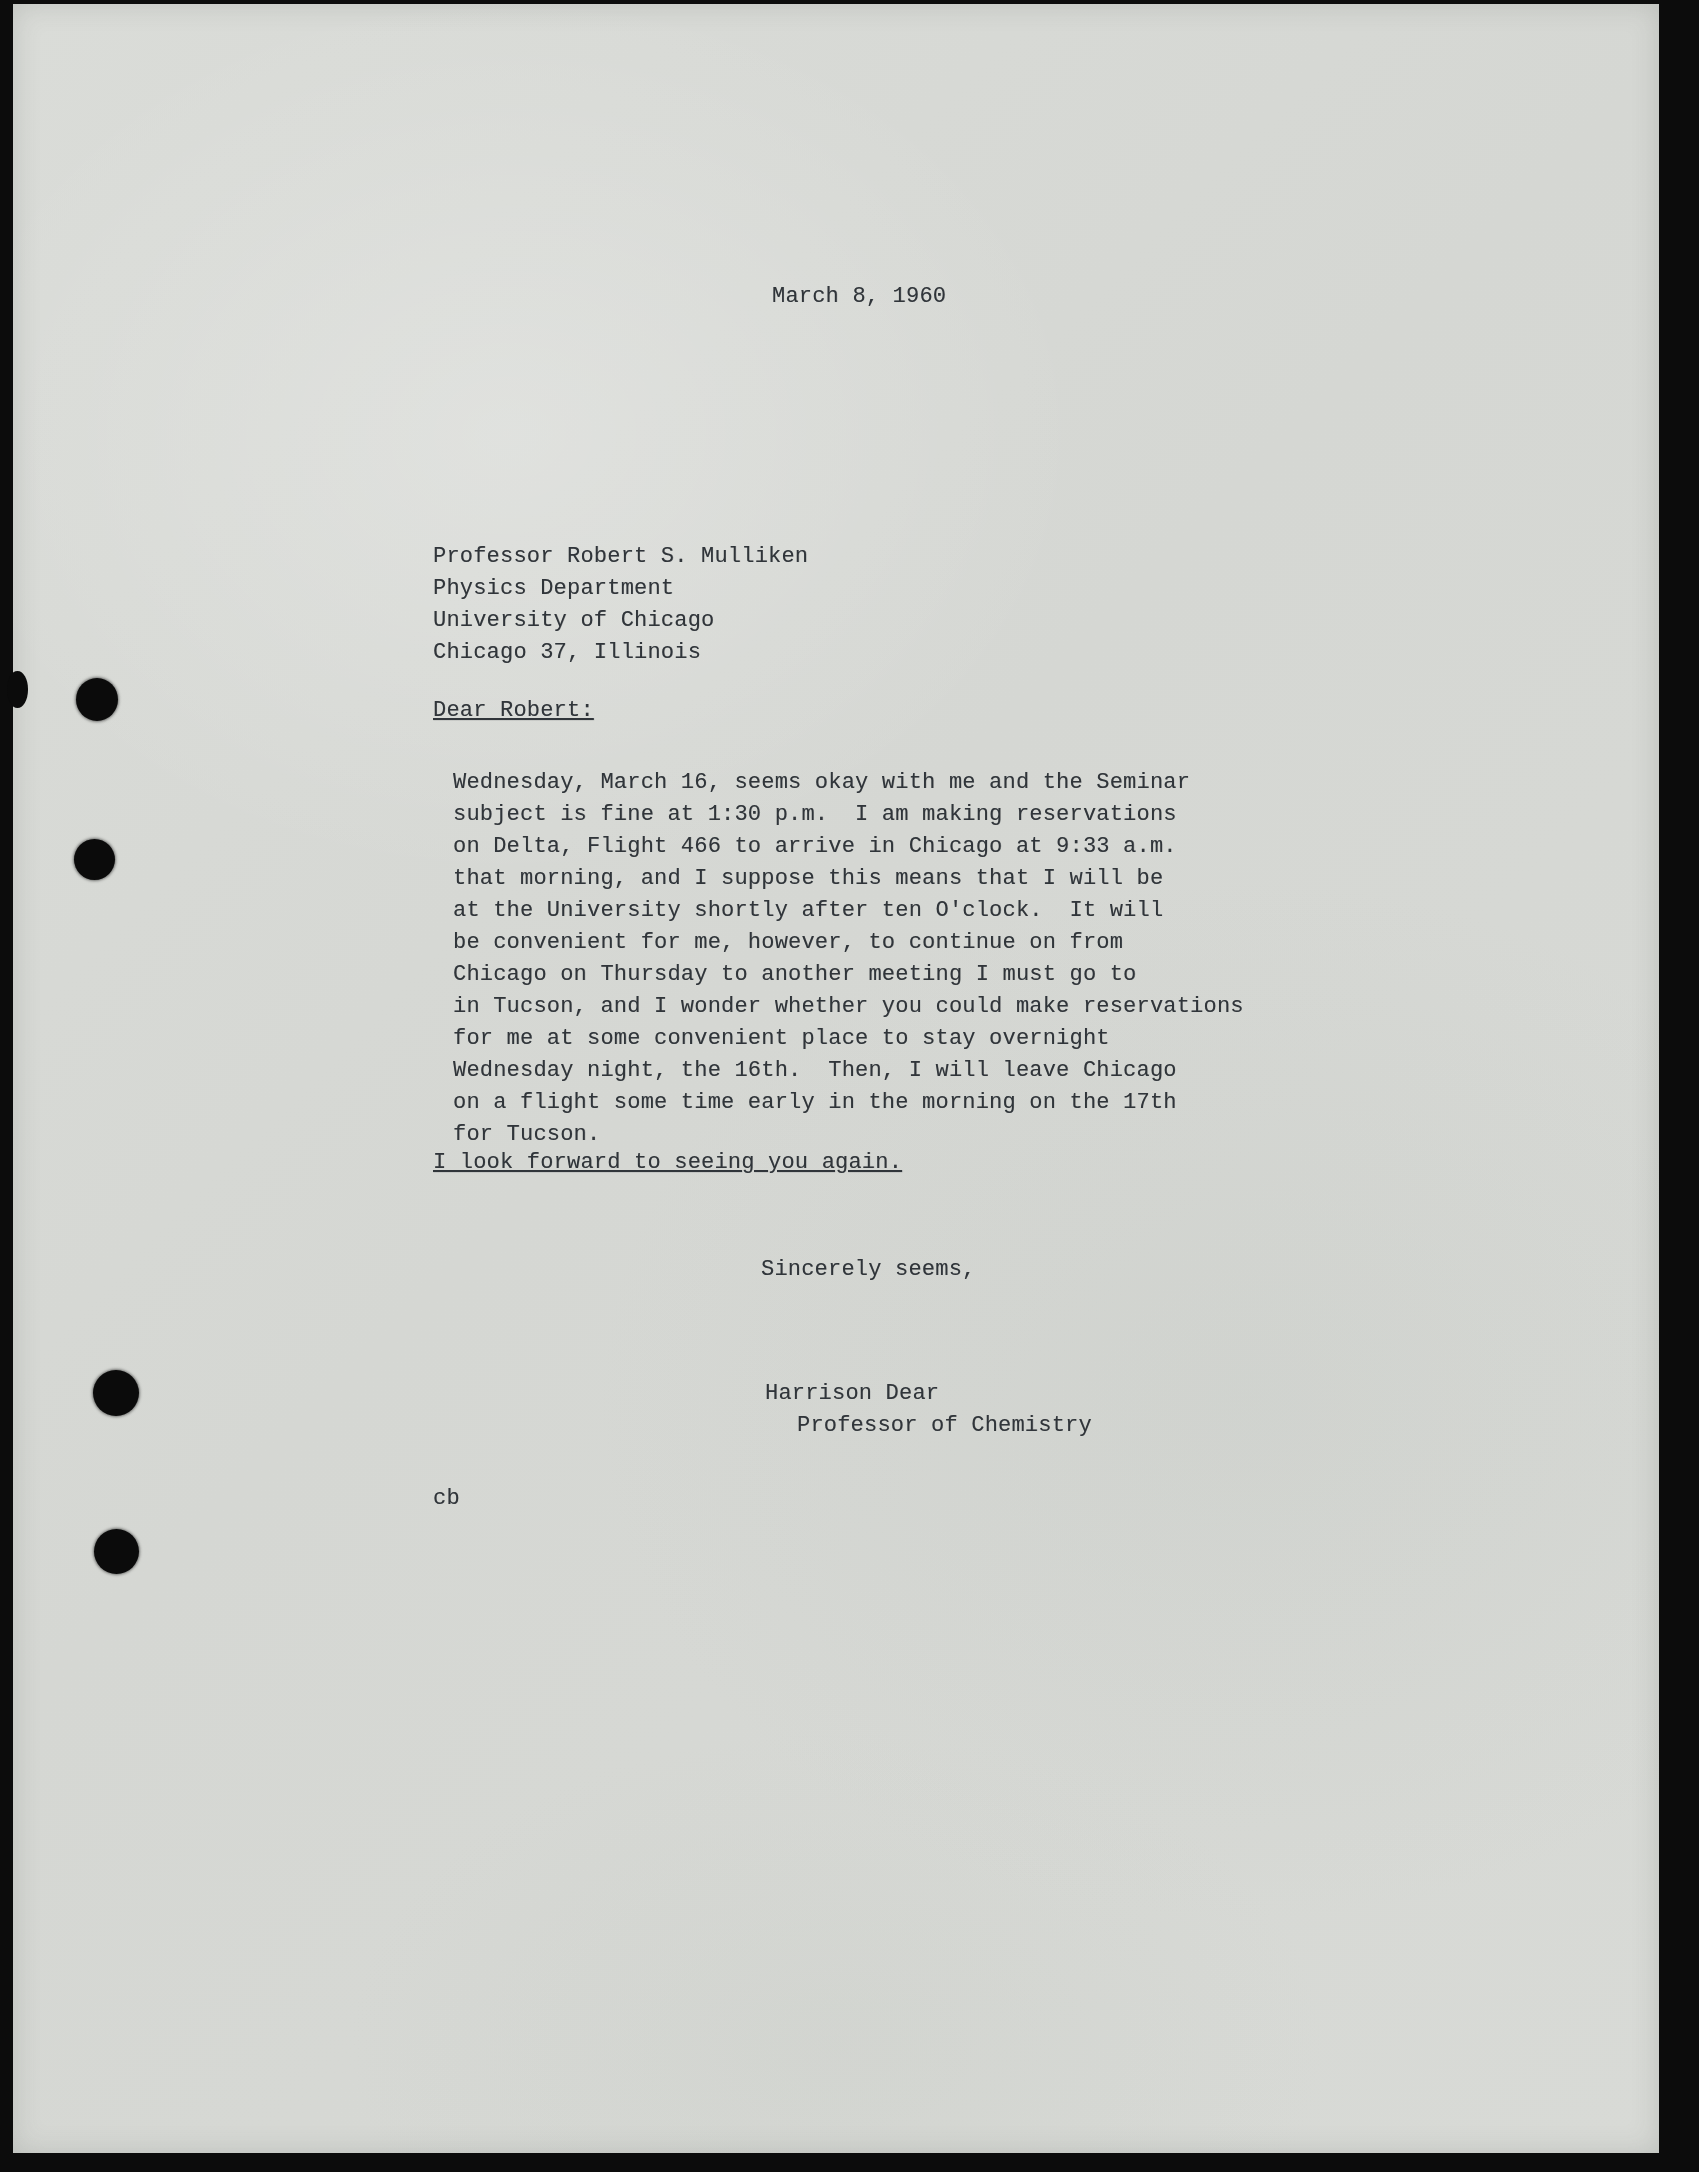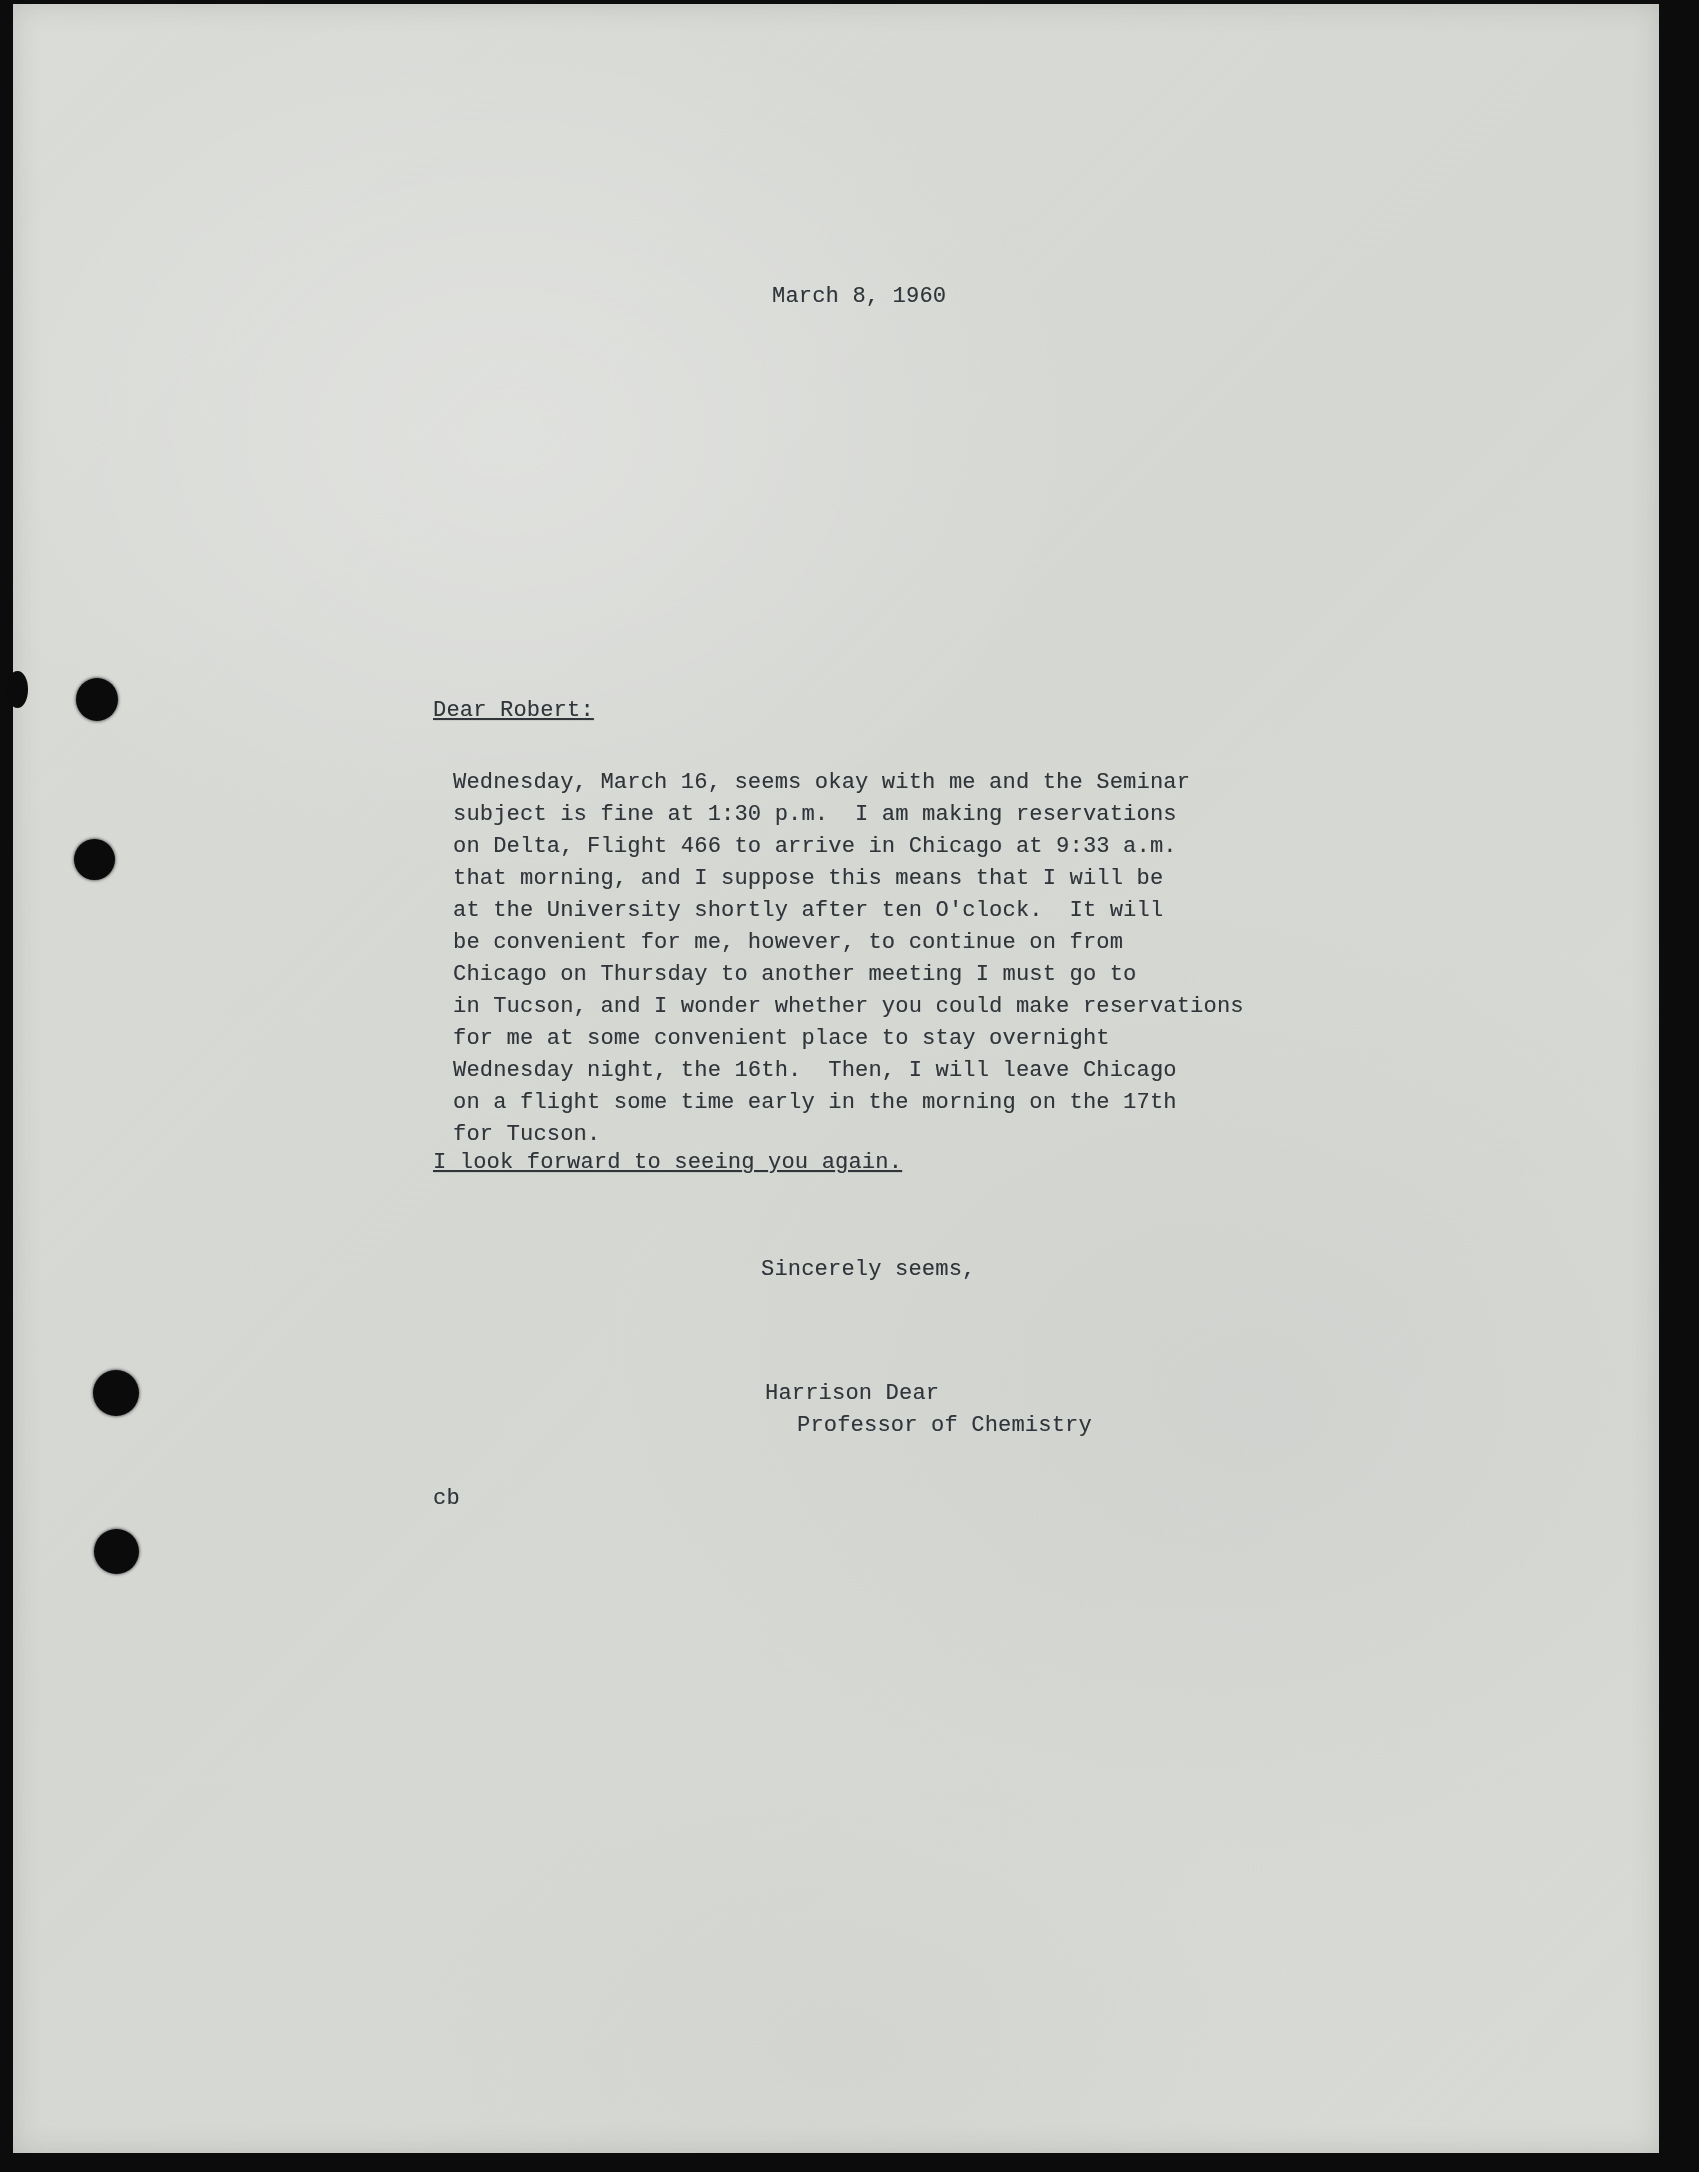--- a/index.html
+++ b/index.html
@@ -70,20 +70,24 @@
 <div class="paper">
 
   <div class="edge-notch"></div>
   <div class="punch-hole hole-1"></div>
   <div class="punch-hole hole-2"></div>
   <div class="punch-hole hole-3"></div>
   <div class="punch-hole hole-4"></div>
 
   <div class="typed date-line">March 8, 1960</div>
 
+  <div class="typed recipient">Professor Robert S. Mulliken
+Physics Department
+University of Chicago
+Chicago 37, Illinois</div>
 
   <div class="typed salutation">Dear Robert:</div>
 
   <div class="typed body-p1">Wednesday, March 16, seems okay with me and the Seminar
 subject is fine at 1:30 p.m.  I am making reservations
 on Delta, Flight 466 to arrive in Chicago at 9:33 a.m.
 that morning, and I suppose this means that I will be
 at the University shortly after ten O'clock.  It will
 be convenient for me, however, to continue on from
 Chicago on Thursday to another meeting I must go to

